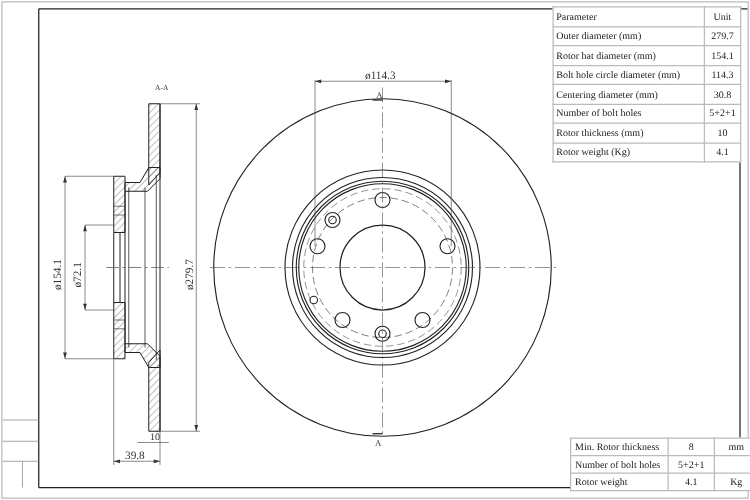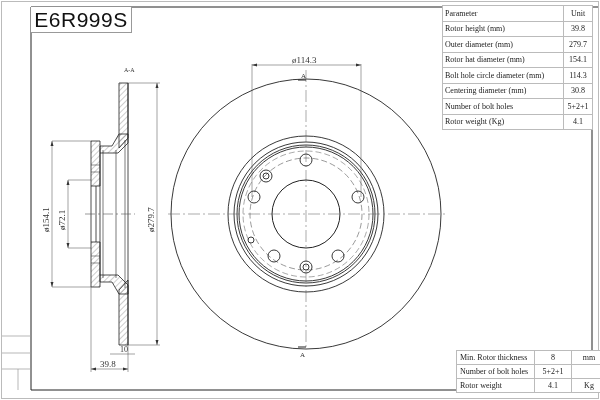--- a/index.html
+++ b/index.html
@@ -148,51 +148,50 @@
         <path d="M361,65 l-5,-1.5 v3 Z"></path>
     </g>
     <text x="292" y="63" font-size="9">ø114.3</text>
 
     <line x1="298" y1="80" x2="306" y2="80" stroke="#222" stroke-width="1"></line>
     <text x="301" y="78" font-size="7">A</text>
     <line x1="298" y1="347" x2="306" y2="347" stroke="#222" stroke-width="1"></line>
     <text x="300" y="357" font-size="7">A</text>
   </svg>
 
-  <div class="title-box">E6R999S</div>
 
   <table class="param-table">
     <tbody>
         <tr class="head">
       <td>Parameter</td>
       <td class="val">Unit</td>
     </tr>
     <tr>
-          <td>Rotor height (mm)</td>
-          <td class="val">39.8</td>
-        </tr>
-    <tr>
           <td>Outer diameter (mm)</td>
           <td class="val">279.7</td>
         </tr>
     <tr>
           <td>Rotor hat diameter (mm)</td>
           <td class="val">154.1</td>
         </tr>
     <tr>
           <td>Bolt hole circle diameter (mm)</td>
           <td class="val">114.3</td>
         </tr>
     <tr>
           <td>Centering diameter (mm)</td>
           <td class="val">30.8</td>
         </tr>
     <tr>
           <td>Number of bolt holes</td>
           <td class="val">5+2+1</td>
+        </tr>
+    <tr>
+          <td>Rotor thickness (mm)</td>
+          <td class="val">10</td>
         </tr>
     <tr>
           <td>Rotor weight (Kg)</td>
           <td class="val">4.1</td>
         </tr>
   </tbody>
     </table>
 
   <table class="bottom-table">
     <tbody>

